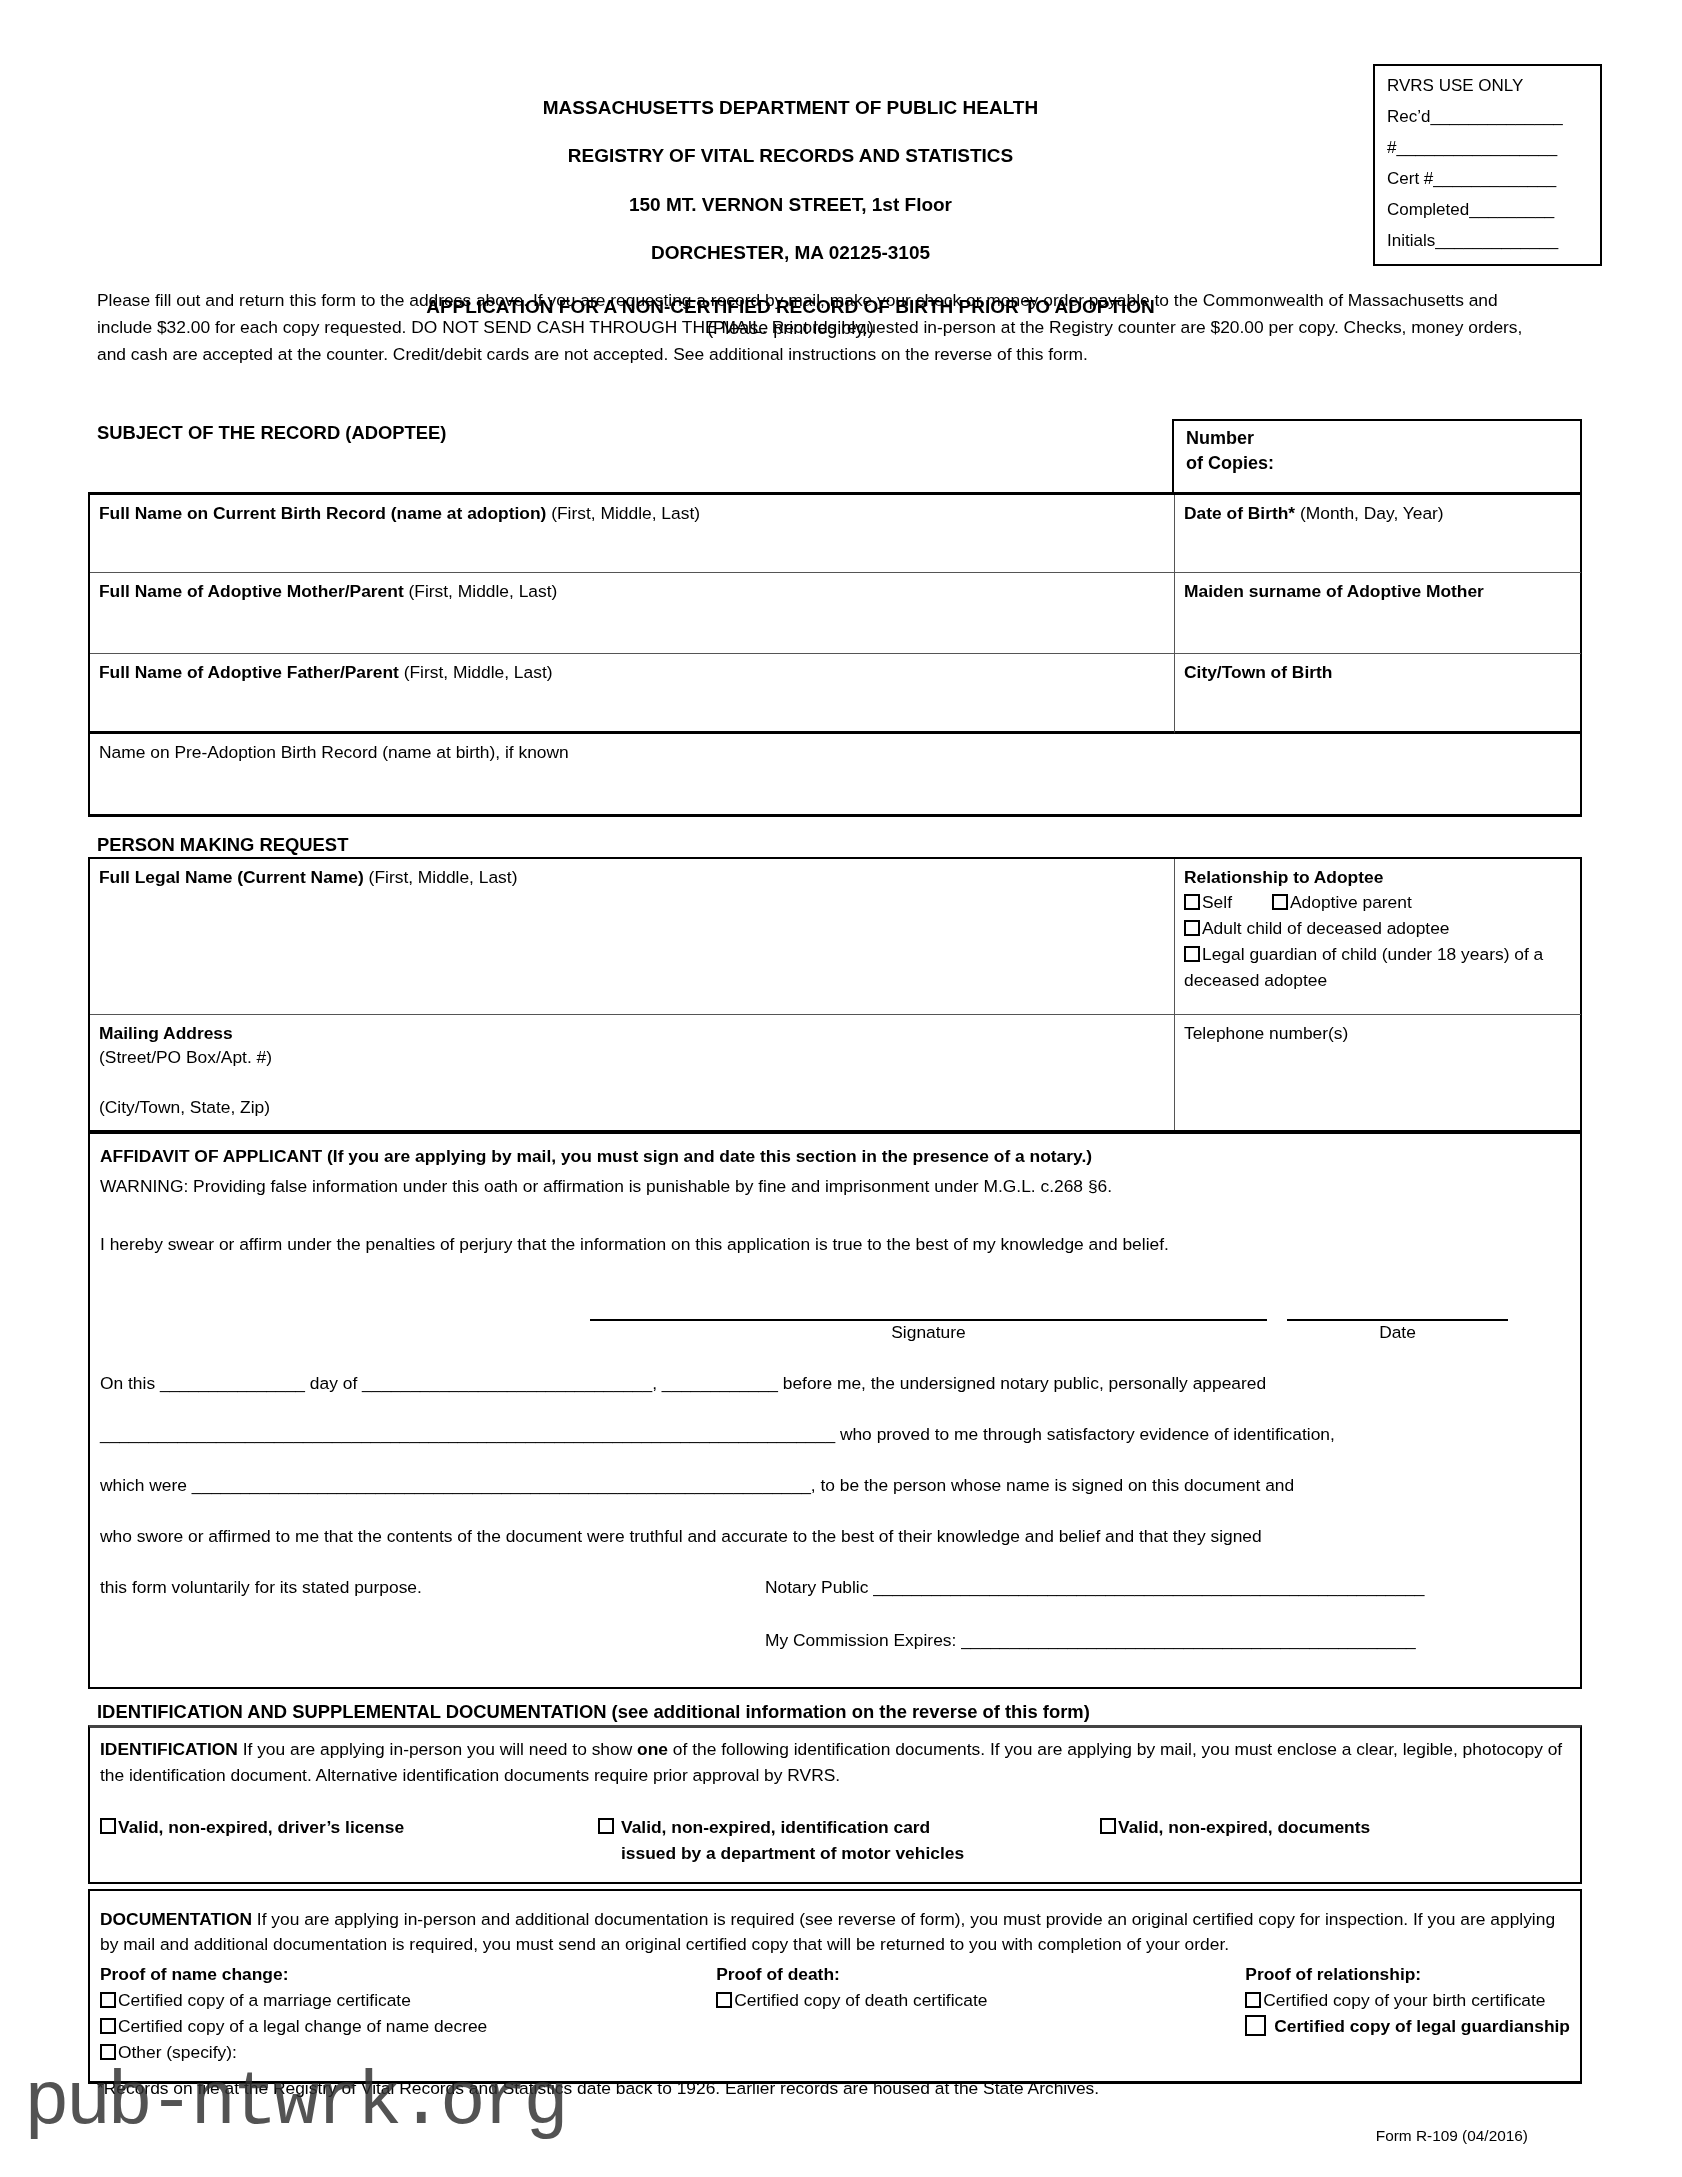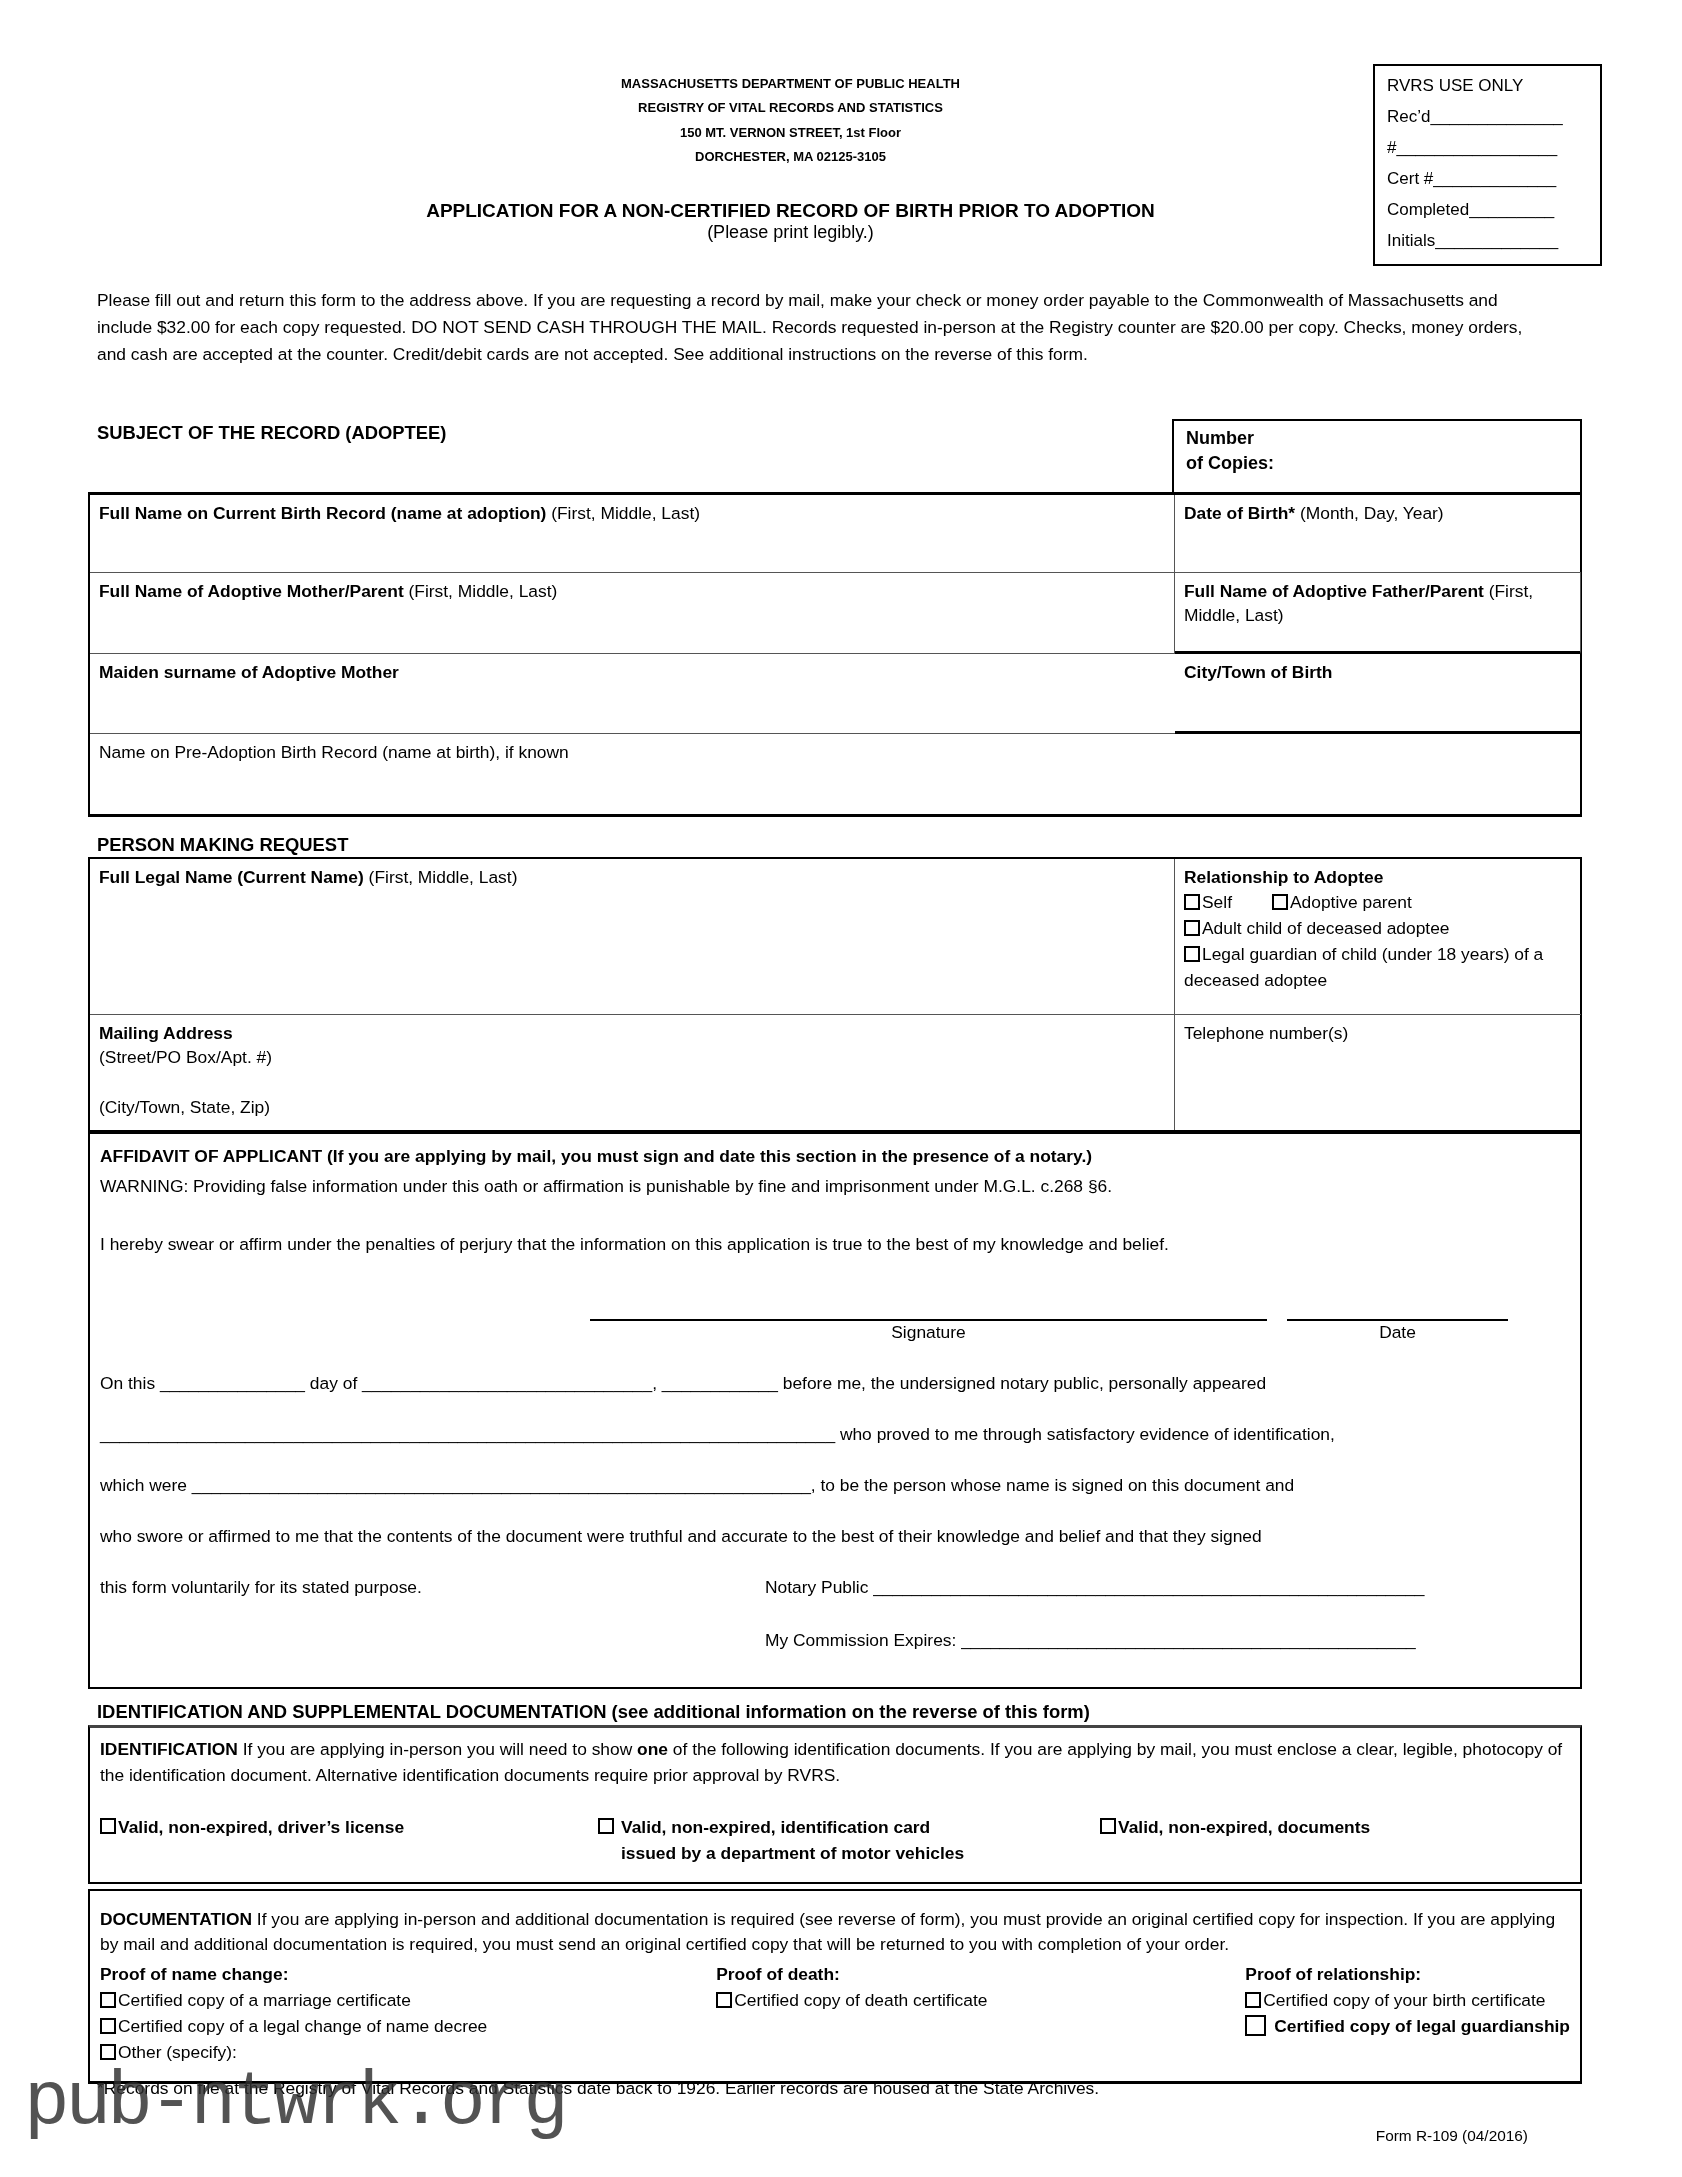--- a/index.html
+++ b/index.html
@@ -4,21 +4,21 @@
 <style>
   * { margin:0; padding:0; box-sizing:border-box; }
   body { background:#888; }
   .page {
     position:relative; width:1683px; height:2177px; background:#fff;
     font-family:"Liberation Sans", sans-serif; color:#000; overflow:hidden;
     margin:0 auto;
   }
   
   .hdr { position:absolute; left:139px; top:72px; width:1303px; text-align:center; }
-  .hdr .agency { font-weight:bold; font-size:13px; line-height:24.4px; }
+  .hdr .agency { font-weight:bold; font-size:19px; line-height:24.4px;margin-top:24px; }
   .hdr .title { font-weight:bold; font-size:19px; margin-top:30px; }
   .hdr .subtitle { font-size:18px; margin-top:0; }
   
   .rvrs { position:absolute; left:1373px; top:64px; width:229px; border:2px solid #000;
           padding:4px 12px 8px; font-size:17px; line-height:31px; white-space:nowrap; overflow:hidden; }
   
   .intro { position:absolute; left:97px; top:287px; width:1441px; font-size:17.4px; line-height:27px; }
   
   .sec-head { position:absolute; font-weight:bold; font-size:18.4px; }
   
@@ -117,25 +117,25 @@
   <div class="grid t1">
     <div class="cell bR bB1">
       <span class="b">Full Name on Current Birth Record (name at adoption)</span><span> (First, Middle, Last)</span>
     </div>
     <div class="cell bB1">
       <span class="b">Date of Birth*</span><span> (Month, Day, Year)</span>
     </div>
     <div class="cell bR bB1">
       <span class="b">Full Name of Adoptive Mother/Parent</span><span> (First, Middle, Last)</span>
     </div>
+    <div class="cell bB1">
+      <span class="b">Maiden surname of Adoptive Mother</span>
+    </div>
     <div class="cell bR bB3">
       <span class="b">Full Name of Adoptive Father/Parent</span><span> (First, Middle, Last)</span>
-    </div>
-    <div class="cell bB1">
-      <span class="b">Maiden surname of Adoptive Mother</span>
     </div>
     <div class="cell bB3">
       <span class="b">City/Town of Birth</span>
     </div>
     <div class="cell span2">
       <span>Name on Pre-Adoption Birth Record (name at birth), if known</span>
     </div>
   </div>
 
   <div class="sec-head" style="left:97px; top:834px;">PERSON MAKING REQUEST</div>

